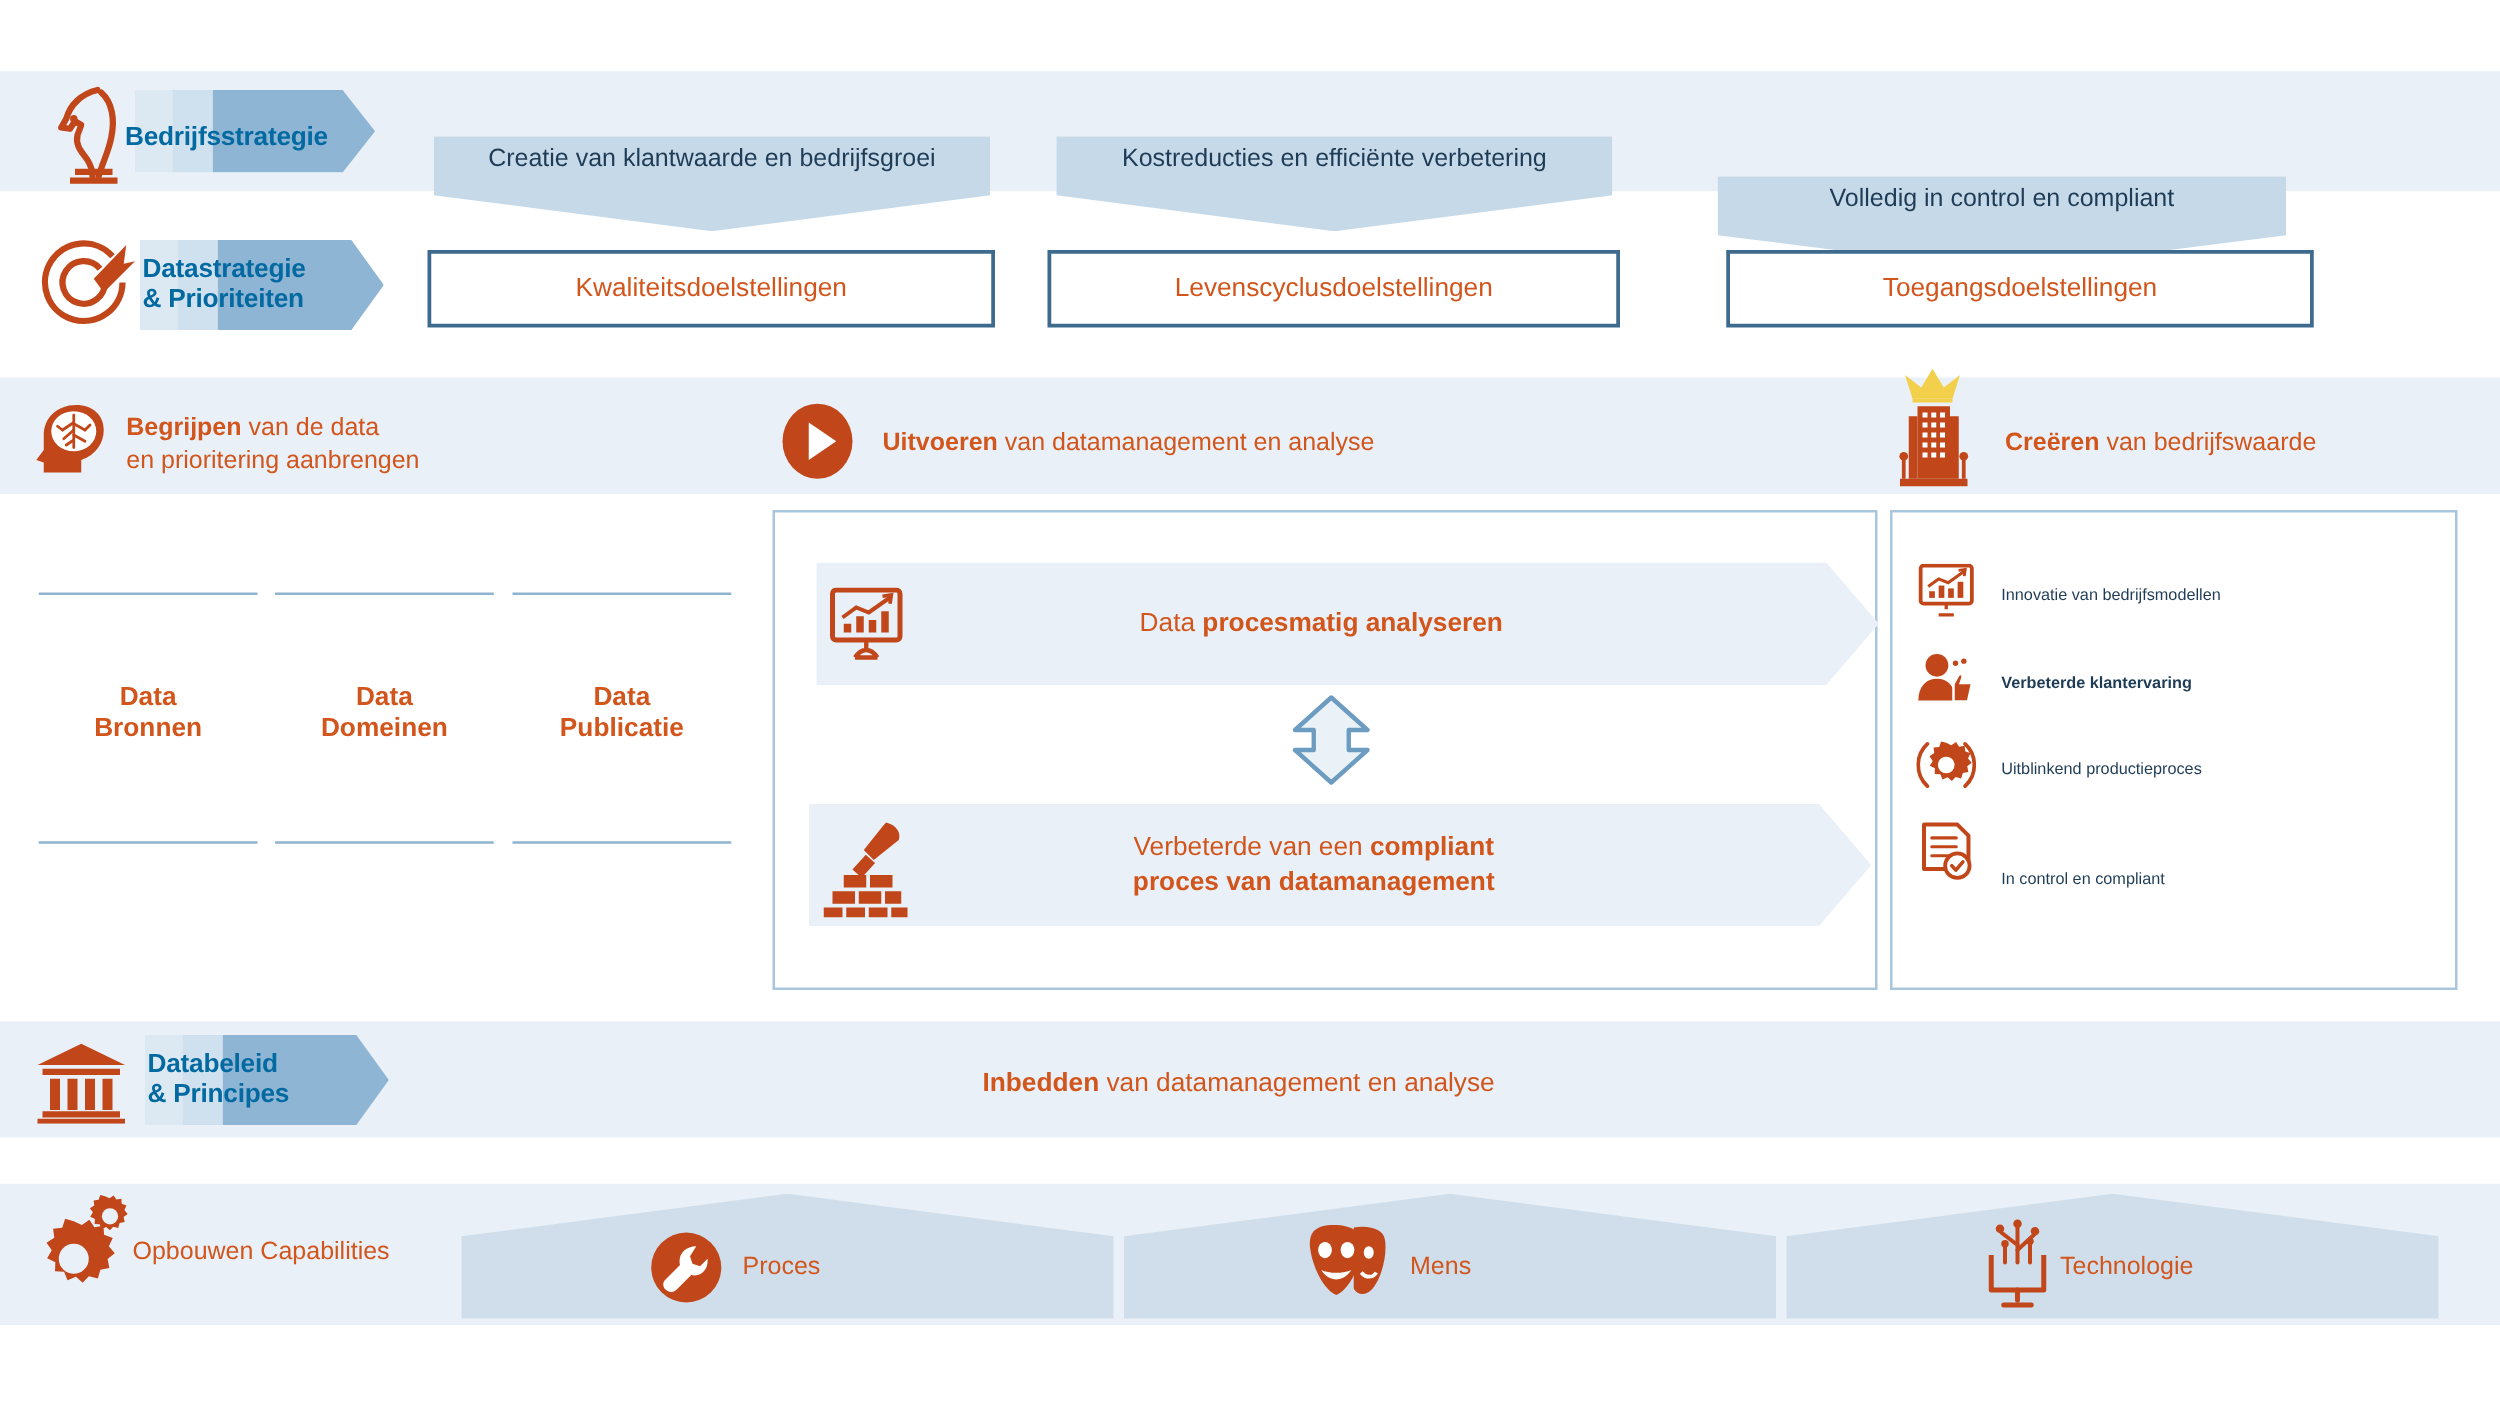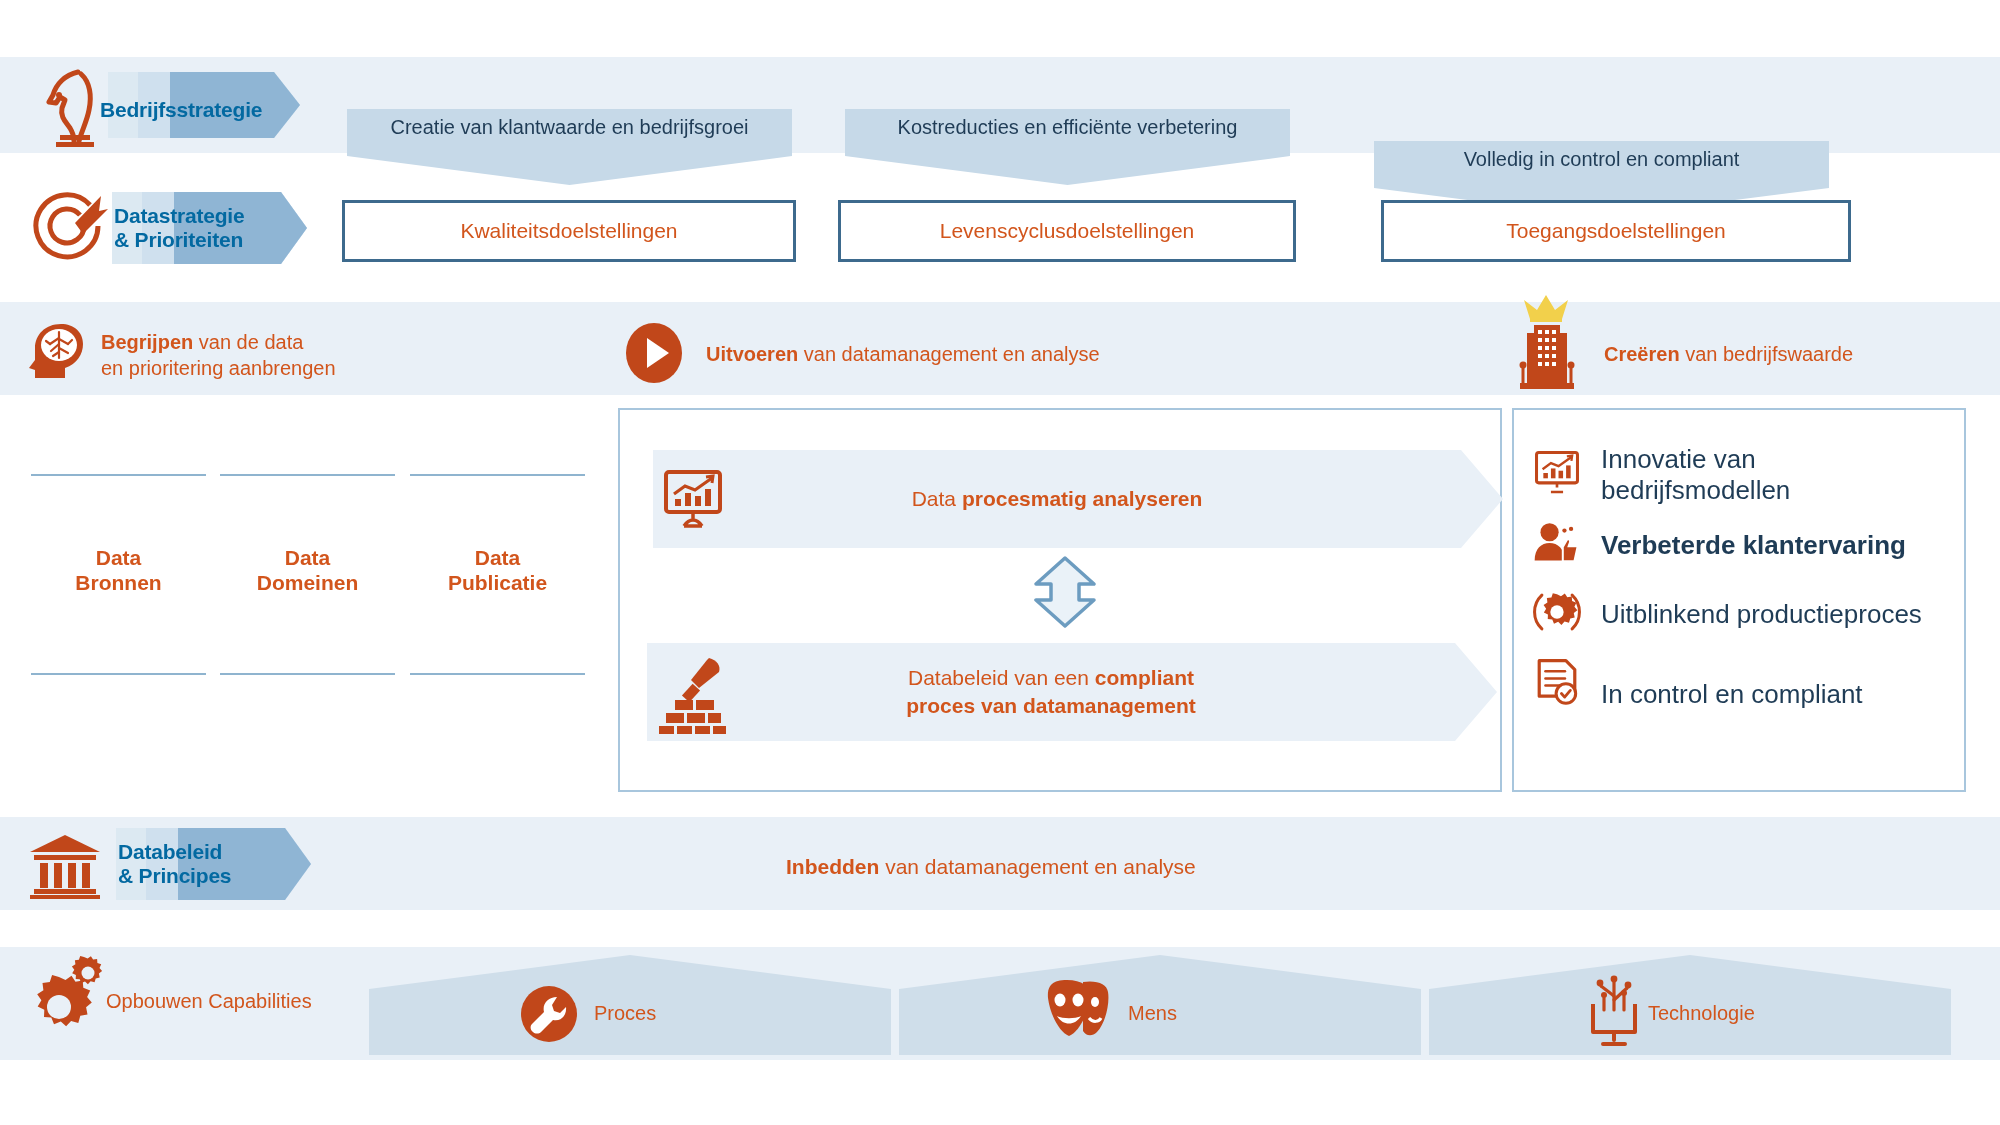--- a/index.html
+++ b/index.html
@@ -57,21 +57,21 @@
     clip-path:polygon(0 0, calc(100% - 42px) 0, 100% 50%, calc(100% - 42px) 100%, 0 100%);
     display:flex;align-items:center;
   }
   .arrow-chev .lbl{
     position:absolute;left:0;right:42px;text-align:center;
     font-size:21px;color:#d2551c;line-height:1.35;
   }
   .arrow-chev .lbl b{font-weight:bold;}
 
   .benefit-row{position:absolute;display:flex;align-items:center;}
-  .benefit-row .btxt{font-size:26px;color:#1f3c56;margin-left:20px;}
+  .benefit-row .btxt{font-size:13px;color:#1f3c56;margin-left:20px;}
 
   .cap-label{position:absolute;font-size:20px;color:#d2551c;z-index:8;}
 </style>
 </head>
 <body>
 
 <div class="band" style="left:0;top:57px;width:2000px;height:96px;"></div>
 
 <div class="icon" style="left:34px;top:62px;">
 <svg width="70" height="86" viewBox="0 0 70 86">
@@ -238,21 +238,21 @@
 </div>
 
 <div class="icon" style="left:1032px;top:556px;">
 <svg width="66" height="72" viewBox="0 0 66 72">
   <path d="M33 2 L62 28 L47 28 L47 44 L62 44 L33 70 L4 44 L19 44 L19 28 L4 28 Z" fill="#eaf2f8" stroke="#6c9cc0" stroke-width="3.5" stroke-linejoin="round"></path>
 </svg>
 </div>
 
 <div class="arrow-chev" style="left:647px;top:643px;width:850px;height:98px;">
   <div class="lbl">
-    <div><span>Databeleid van een </span><b>compliant</b></div>
+    <div><span>Verbeterde van een </span><b>compliant</b></div>
     <div><b>proces van datamanagement</b></div>
   </div>
 </div>
 <div class="icon" style="left:655px;top:652px;">
 <svg width="76" height="82" viewBox="0 0 76 82">
   <path d="M54 6 C62 8 66 14 64 20 L44 36 L36 28 L52 8 Z" fill="#c1471a"></path>
   <rect x="31" y="33" width="10" height="16" transform="rotate(42 36 41)" fill="#c1471a"></rect>
   <g fill="#c1471a">
     <rect x="20" y="48" width="18" height="10"></rect>
         <rect x="41" y="48" width="18" height="10"></rect>

